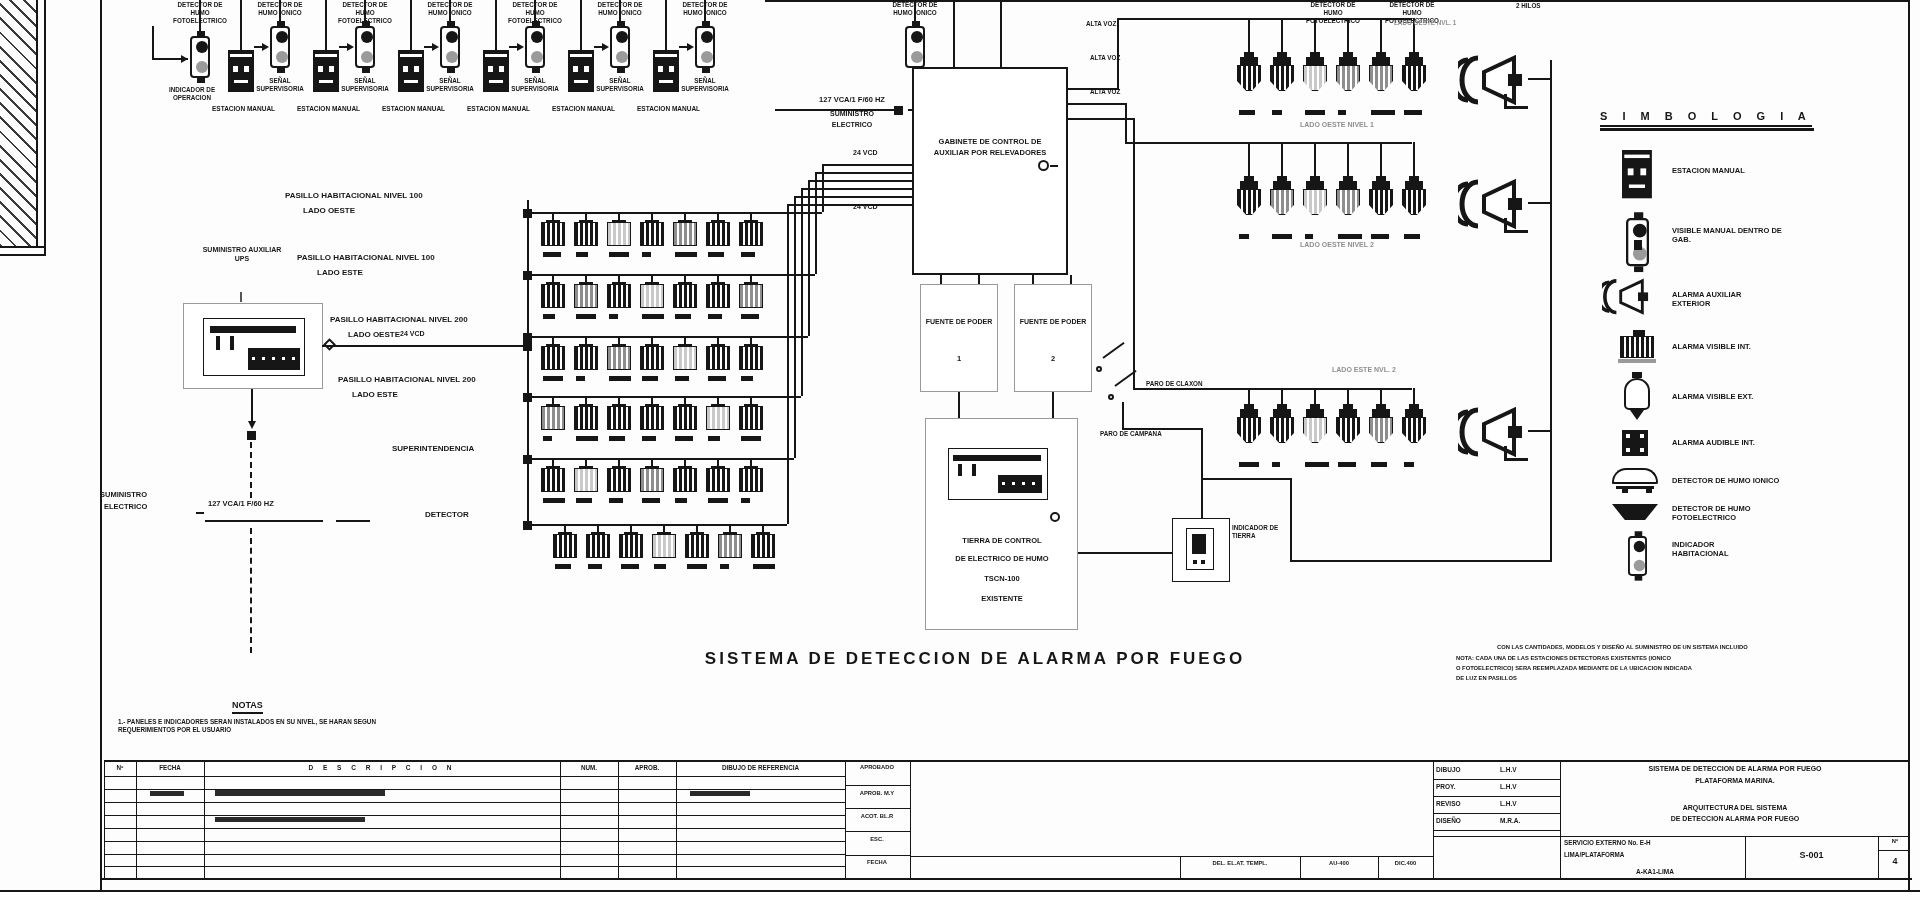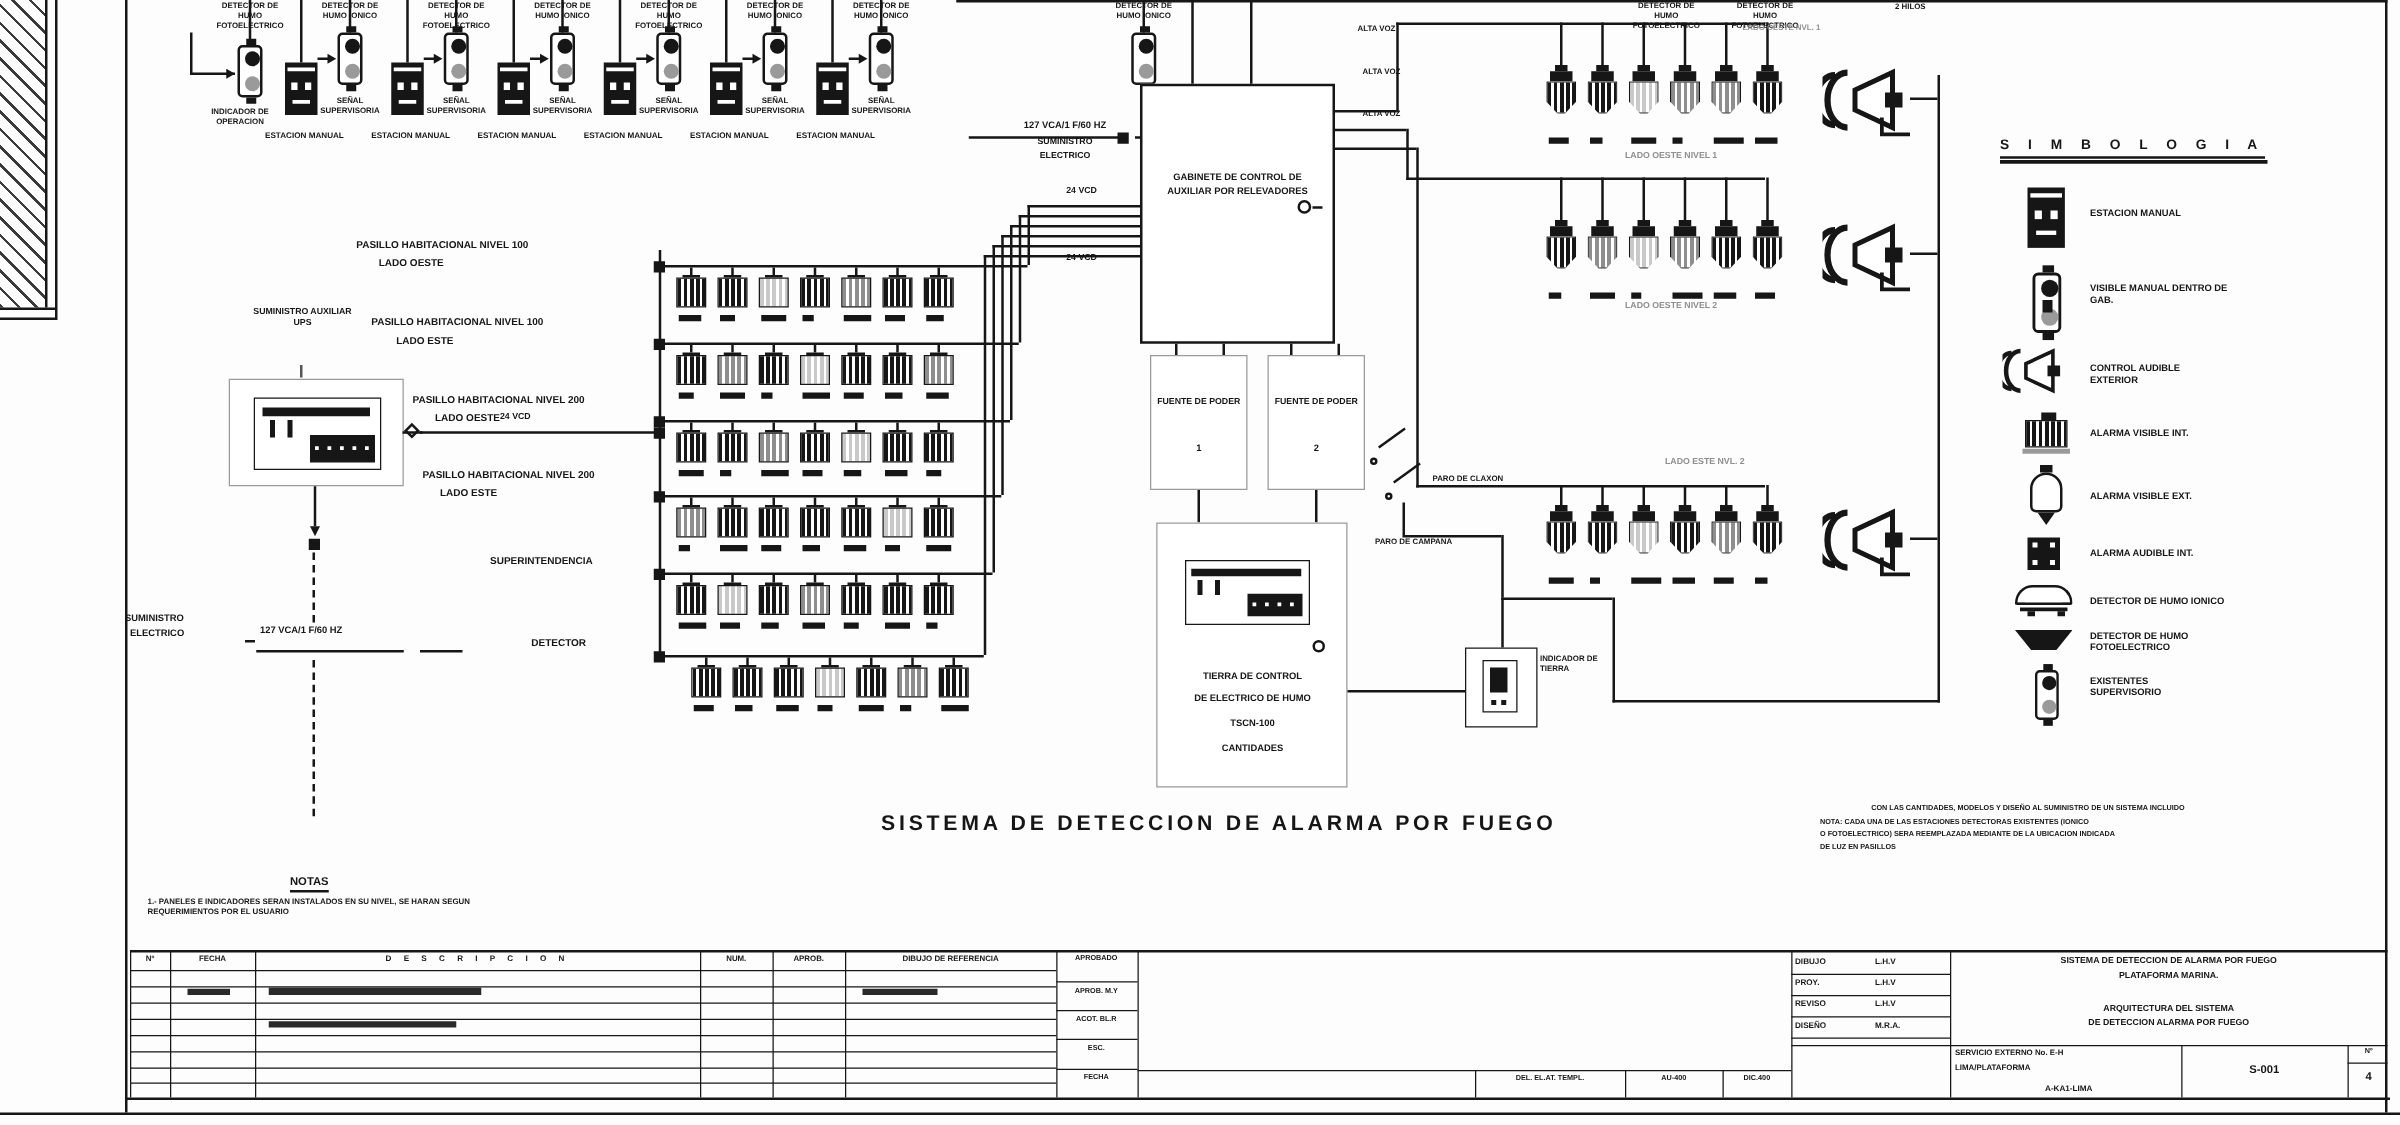--- a/index.html
+++ b/index.html
@@ -87,37 +87,37 @@
   <div class="t s75 c w" style="left:928px;top:136px;width:124px;line-height:1.5">GABINETE DE CONTROL DE AUXILIAR POR RELEVADORES</div>
   <div class="t s7 c w" style="left:924px;top:318px;width:70px">FUENTE DE PODER</div>
   <div class="t s75 c" style="left:924px;top:354px;width:70px">1</div>
   <div class="t s7 c w" style="left:1018px;top:318px;width:70px">FUENTE DE PODER</div>
   <div class="t s75 c" style="left:1018px;top:354px;width:70px">2</div>
   <div class="t s6" style="left:1146px;top:380px">PARO DE CLAXON</div>
   <div class="t s6" style="left:1100px;top:430px">PARO DE CAMPANA</div>
   <div class="t s75 c" style="left:928px;top:536px;width:148px">TIERRA DE CONTROL</div>
   <div class="t s75 c" style="left:928px;top:554px;width:148px">DE ELECTRICO DE HUMO</div>
   <div class="t s75 c" style="left:928px;top:574px;width:148px">TSCN-100</div>
-  <div class="t s75 c" style="left:928px;top:594px;width:148px">CANTIDADES</div>
+  <div class="t s75 c" style="left:928px;top:594px;width:148px">EXISTENTE</div>
   <div class="t s6 w" style="left:1232px;top:524px;width:64px">INDICADOR DE TIERRA</div>
 
   <div class="t s7 g" style="left:1300px;top:121px">LADO OESTE NIVEL 1</div>
   <div class="t s7 g" style="left:1300px;top:241px">LADO OESTE NIVEL 2</div>
   <div class="t s7 g" style="left:1332px;top:366px">LADO ESTE NVL. 2</div>
 
   <div class="t leg und" style="left:1600px;top:110px">S I M B O L O G I A</div>
   <div class="t s75" style="left:1672px;top:166px">ESTACION MANUAL</div>
   <div class="t s75 w" style="left:1672px;top:226px;width:112px">VISIBLE MANUAL DENTRO DE GAB.</div>
-  <div class="t s75 w" style="left:1672px;top:290px;width:96px">CONTROL AUDIBLE EXTERIOR</div>
+  <div class="t s75 w" style="left:1672px;top:290px;width:96px">ALARMA AUXILIAR EXTERIOR</div>
   <div class="t s75" style="left:1672px;top:342px">ALARMA VISIBLE INT.</div>
   <div class="t s75" style="left:1672px;top:392px">ALARMA VISIBLE EXT.</div>
   <div class="t s75" style="left:1672px;top:438px">ALARMA AUDIBLE INT.</div>
   <div class="t s75" style="left:1672px;top:476px">DETECTOR DE HUMO IONICO</div>
   <div class="t s75 w" style="left:1672px;top:504px;width:116px">DETECTOR DE HUMO FOTOELECTRICO</div>
-  <div class="t s75 w" style="left:1672px;top:540px;width:96px">EXISTENTES SUPERVISORIO</div>
+  <div class="t s75 w" style="left:1672px;top:540px;width:96px">INDICADOR HABITACIONAL</div>
 
   <div class="t big c" style="left:690px;top:648px;width:570px">SISTEMA DE DETECCION DE ALARMA POR FUEGO</div>
 
   <div class="t s9 und" style="left:232px;top:700px">NOTAS</div>
   <div class="t s6 w" style="left:118px;top:718px;width:282px">1.- PANELES E INDICADORES SERAN INSTALADOS EN SU NIVEL, SE HARAN SEGUN REQUERIMIENTOS POR EL USUARIO</div>
   <div class="t s58" style="left:1497px;top:644px">CON LAS CANTIDADES, MODELOS Y DISEÑO AL SUMINISTRO DE UN SISTEMA INCLUIDO</div>
   <div class="t s58" style="left:1456px;top:655px">NOTA: CADA UNA DE LAS ESTACIONES DETECTORAS EXISTENTES (IONICO</div>
   <div class="t s58" style="left:1456px;top:665px">O FOTOELECTRICO) SERA REEMPLAZADA MEDIANTE DE LA UBICACION INDICADA</div>
   <div class="t s58" style="left:1456px;top:675px">DE LUZ EN PASILLOS</div>
 

